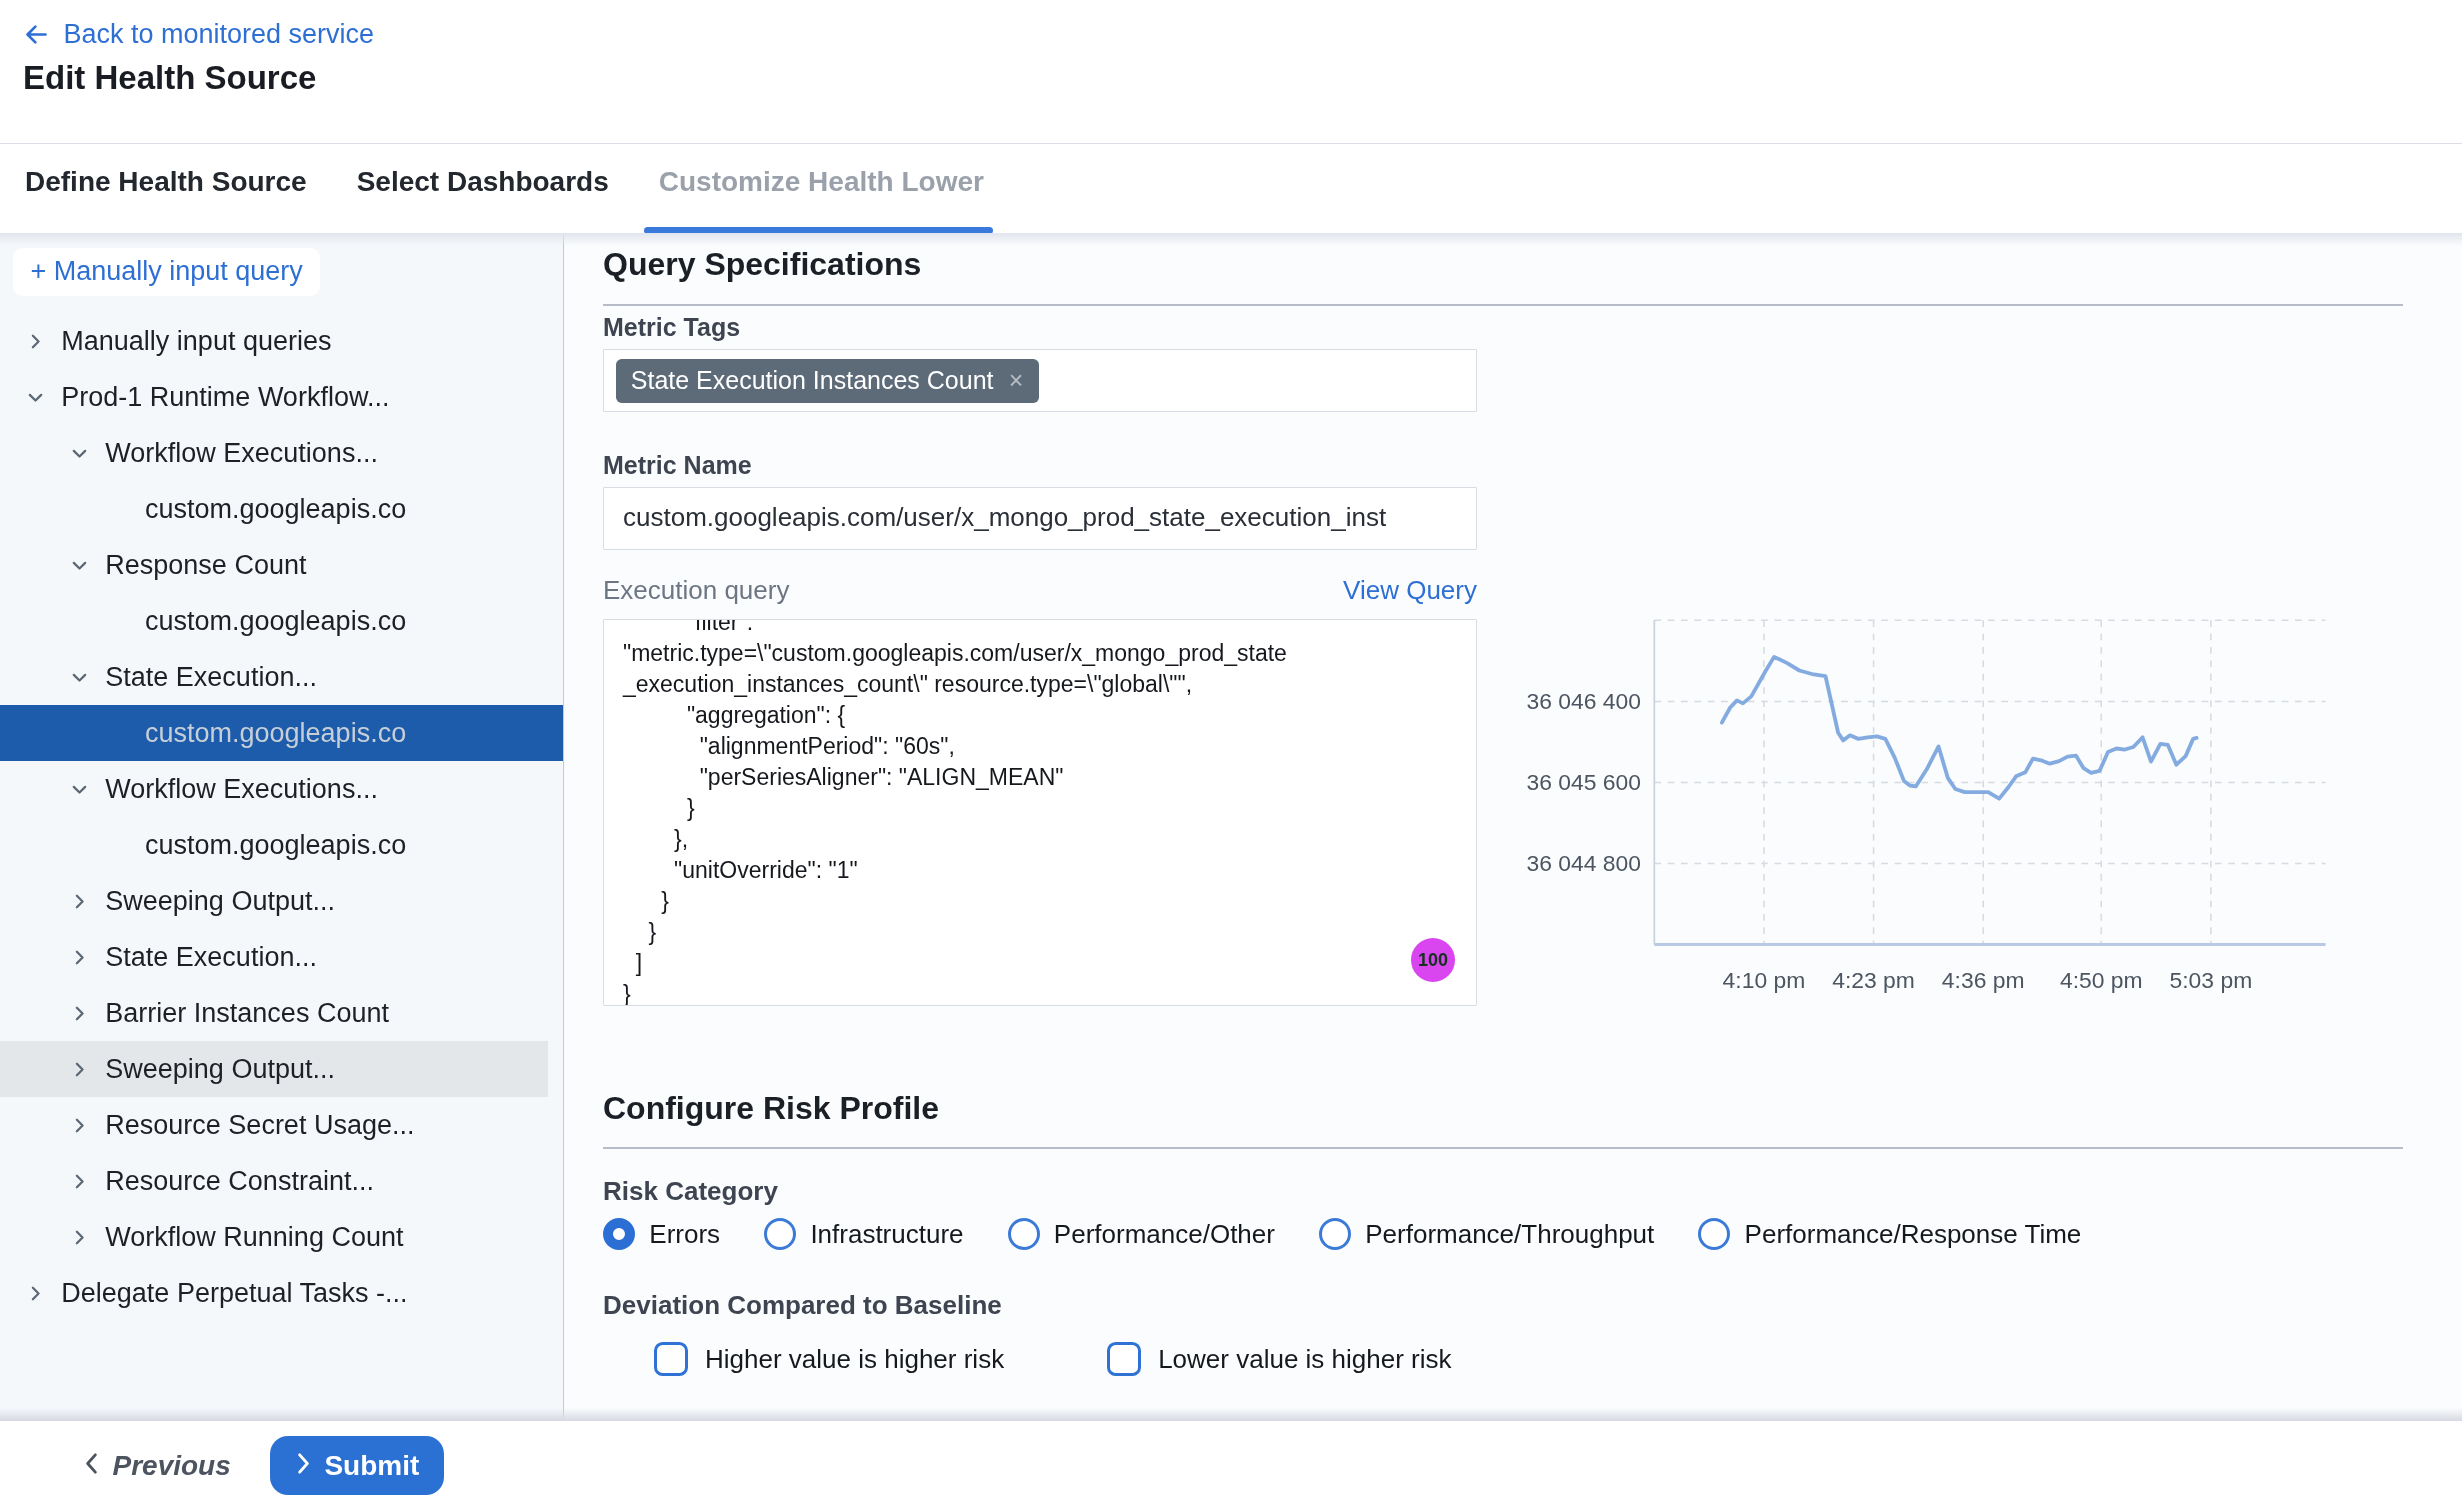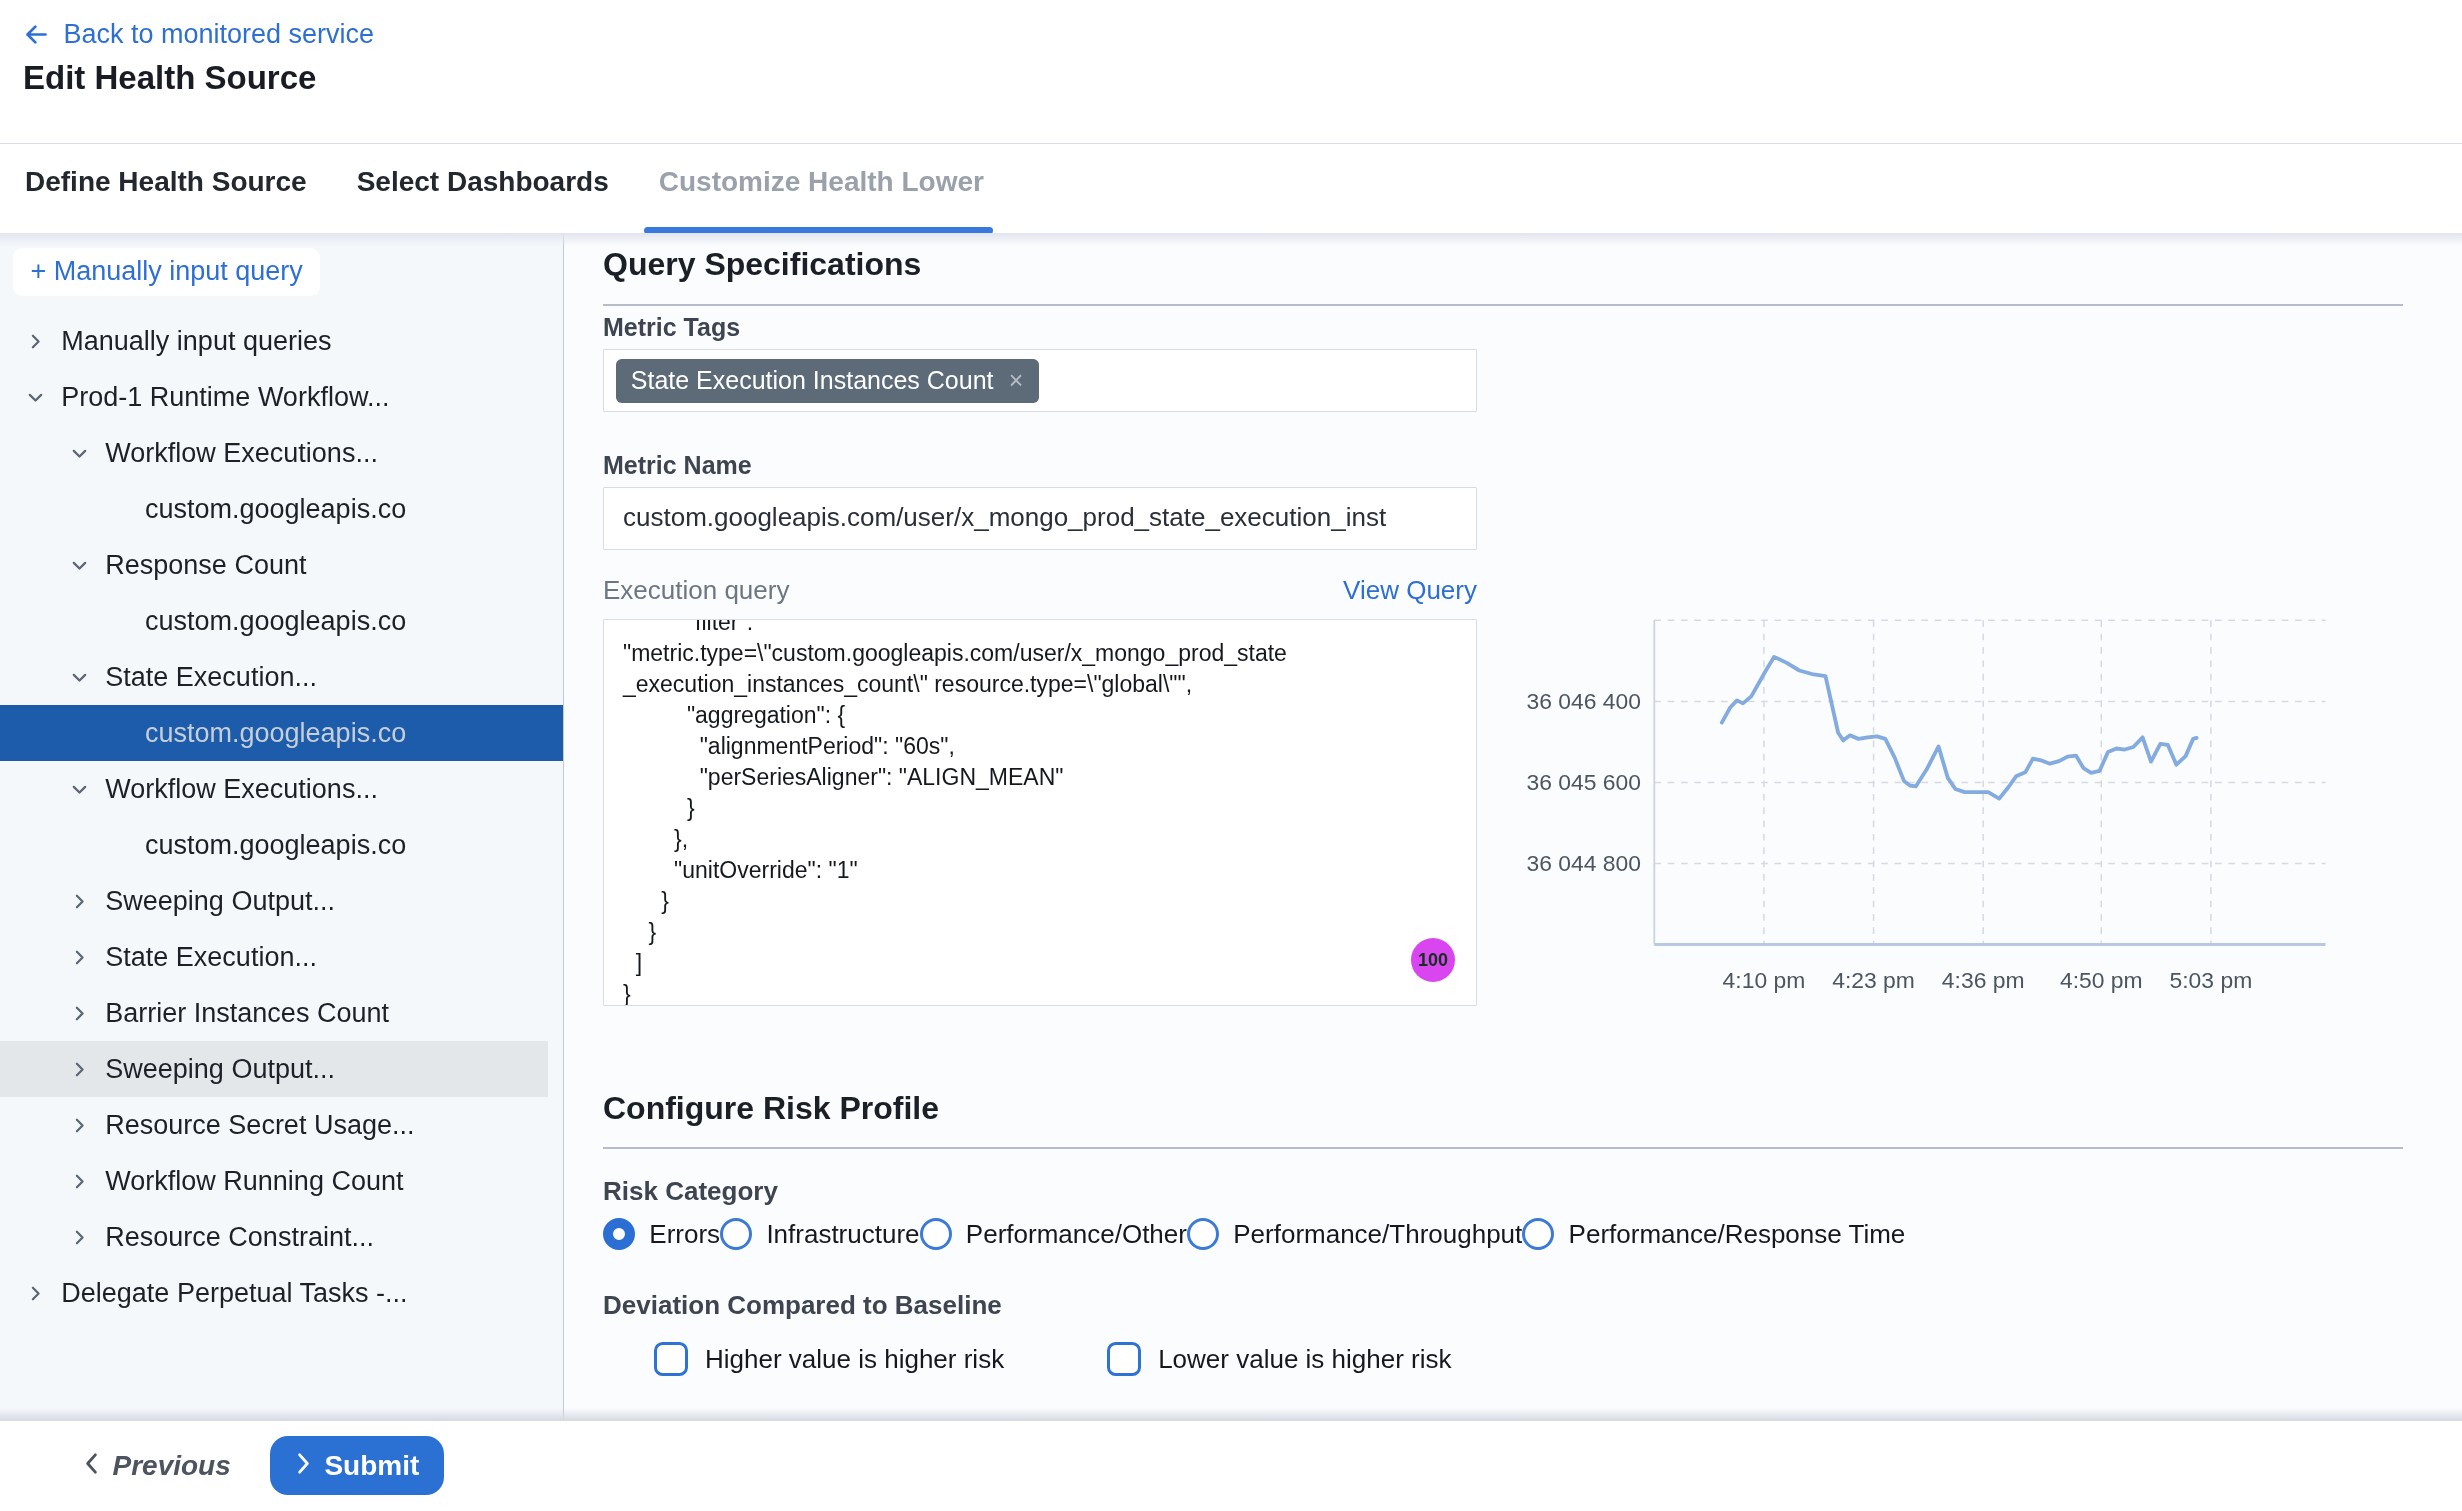--- a/index.html
+++ b/index.html
@@ -68,21 +68,21 @@
   .score-badge{position:absolute;right:21px;bottom:23px;width:44px;height:44px;border-radius:50%;
                background:#d946ef;color:#11321c;font-size:18px;font-weight:700;
                display:flex;align-items:center;justify-content:center;}
 
   .chart-wrap{position:absolute;left:943px;top:374px;width:859px;height:410px;}
 
   
   .risk-title{top:857px;}
   .divider2{top:914px;}
   .risk-cat-label{top:943px;font-size:26px;}
-  .radio-row{position:absolute;left:38px;top:985px;display:flex;align-items:center;}
+  .radio-row{position:absolute;left:38px;top:985px;display:flex;gap:44px;align-items:center;}
   .radio-opt{display:flex;align-items:center;gap:14.3px;cursor:pointer;}
   .radio{width:32px;height:32px;border-radius:50%;background:#fff;box-sizing:border-box;
          border:3.8px solid #3c7ad8;}
   .radio.on{border:10.5px solid #2b6fd4;}
   .radio-opt span.lbl{font-size:26px;color:#15181d;white-space:nowrap;}
   .dev-label{top:1057px;font-size:26px;}
   .check-row{position:absolute;left:89px;top:1109px;display:flex;gap:103px;align-items:center;}
   .check-opt{display:flex;align-items:center;gap:17px;cursor:pointer;}
   .checkbox{width:34px;height:34px;border-radius:8.6px;background:#fff;box-sizing:border-box;
             border:3.3px solid #2f72d6;}
@@ -227,29 +227,29 @@
               </svg>
             </span>
             <span>Resource Secret Usage...</span>
           </div>
           <div class="tree-row lvl1">
             <span class="chev">
               <svg width="21" height="21" viewBox="0 0 24 24">
                 <path d="M9 5.5 15.5 12 9 18.5" fill="none" stroke="currentColor" stroke-width="2.6" stroke-linecap="round" stroke-linejoin="round"></path>
               </svg>
             </span>
+            <span>Resource Constraint...</span>
+          </div>
+          <div class="tree-row lvl1">
+            <span class="chev">
+              <svg width="21" height="21" viewBox="0 0 24 24">
+                <path d="M9 5.5 15.5 12 9 18.5" fill="none" stroke="currentColor" stroke-width="2.6" stroke-linecap="round" stroke-linejoin="round"></path>
+              </svg>
+            </span>
             <span>Workflow Running Count</span>
-          </div>
-          <div class="tree-row lvl1">
-            <span class="chev">
-              <svg width="21" height="21" viewBox="0 0 24 24">
-                <path d="M9 5.5 15.5 12 9 18.5" fill="none" stroke="currentColor" stroke-width="2.6" stroke-linecap="round" stroke-linejoin="round"></path>
-              </svg>
-            </span>
-            <span>Resource Constraint...</span>
           </div>
           <div class="tree-row lvl0">
             <span class="chev">
               <svg width="21" height="21" viewBox="0 0 24 24">
                 <path d="M9 5.5 15.5 12 9 18.5" fill="none" stroke="currentColor" stroke-width="2.6" stroke-linecap="round" stroke-linejoin="round"></path>
               </svg>
             </span>
             <span>Delegate Perpetual Tasks -...</span>
           </div>
         </div>

